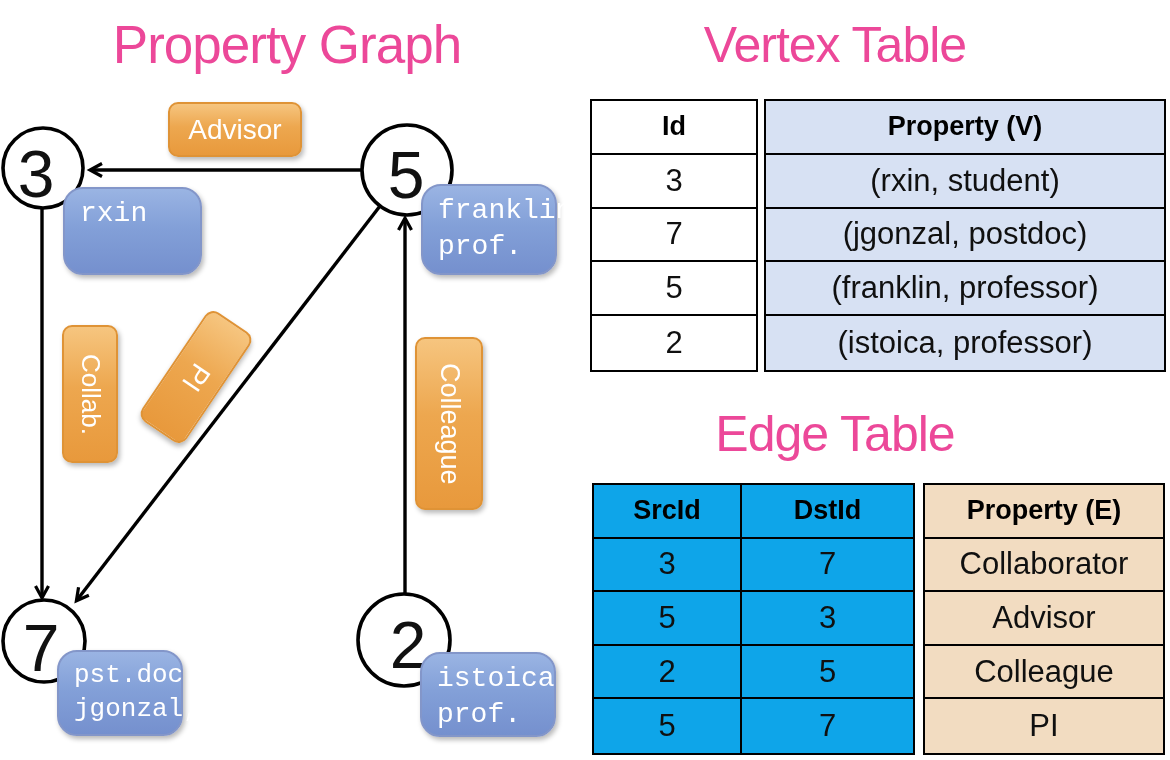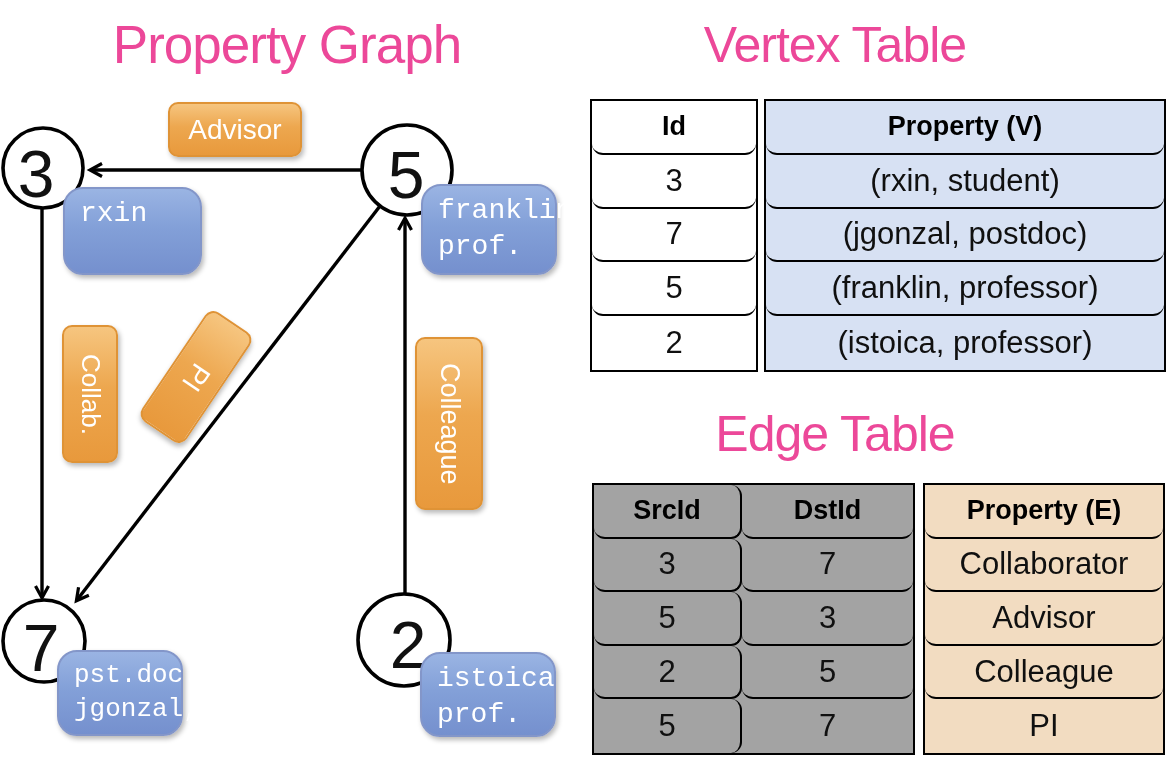--- a/index.html
+++ b/index.html
@@ -69,28 +69,28 @@
 
   
   .tblcol {
     position: absolute;
     border: 2.5px solid #000;
     display: grid;
     grid-template-rows: repeat(5, 1fr);
   }
   .vt-left  { left: 590px; top: 99px;  width: 168px; height: 273px; background: #ffffff; }
   .vt-right { left: 764px; top: 99px;  width: 402px; height: 273px; background: #d7e1f3; }
-  .et-left  { left: 592px; top: 483px; width: 323px; height: 272px; background: #a3a3a3;
+  .et-left  { left: 592px; top: 483px; width: 323px; height: 272px; background: #0ea5e9;
               grid-template-columns: 148px 1fr; }
   .et-right { left: 923px; top: 483px; width: 242px; height: 272px; background: #f2dcc1; }
 
   .tblcol > div {
     display: flex; align-items: center; justify-content: center;
     border-bottom: 2.5px solid #000;
-    font-size: 31px; color: #101010; border-radius: 11px;
+    font-size: 31px; color: #101010;
   }
   .tblcol > .th { font-weight: bold; font-size: 27px; color: #000; }
   .vt-left  > div:last-child,
   .vt-right > div:last-child,
   .et-right > div:last-child { border-bottom: none; }
   .et-left  > div:nth-last-child(-n+2) { border-bottom: none; }
   .et-left  > .c1 { border-right: 2.5px solid #000; }
 </style>
 </head>
 <body>

